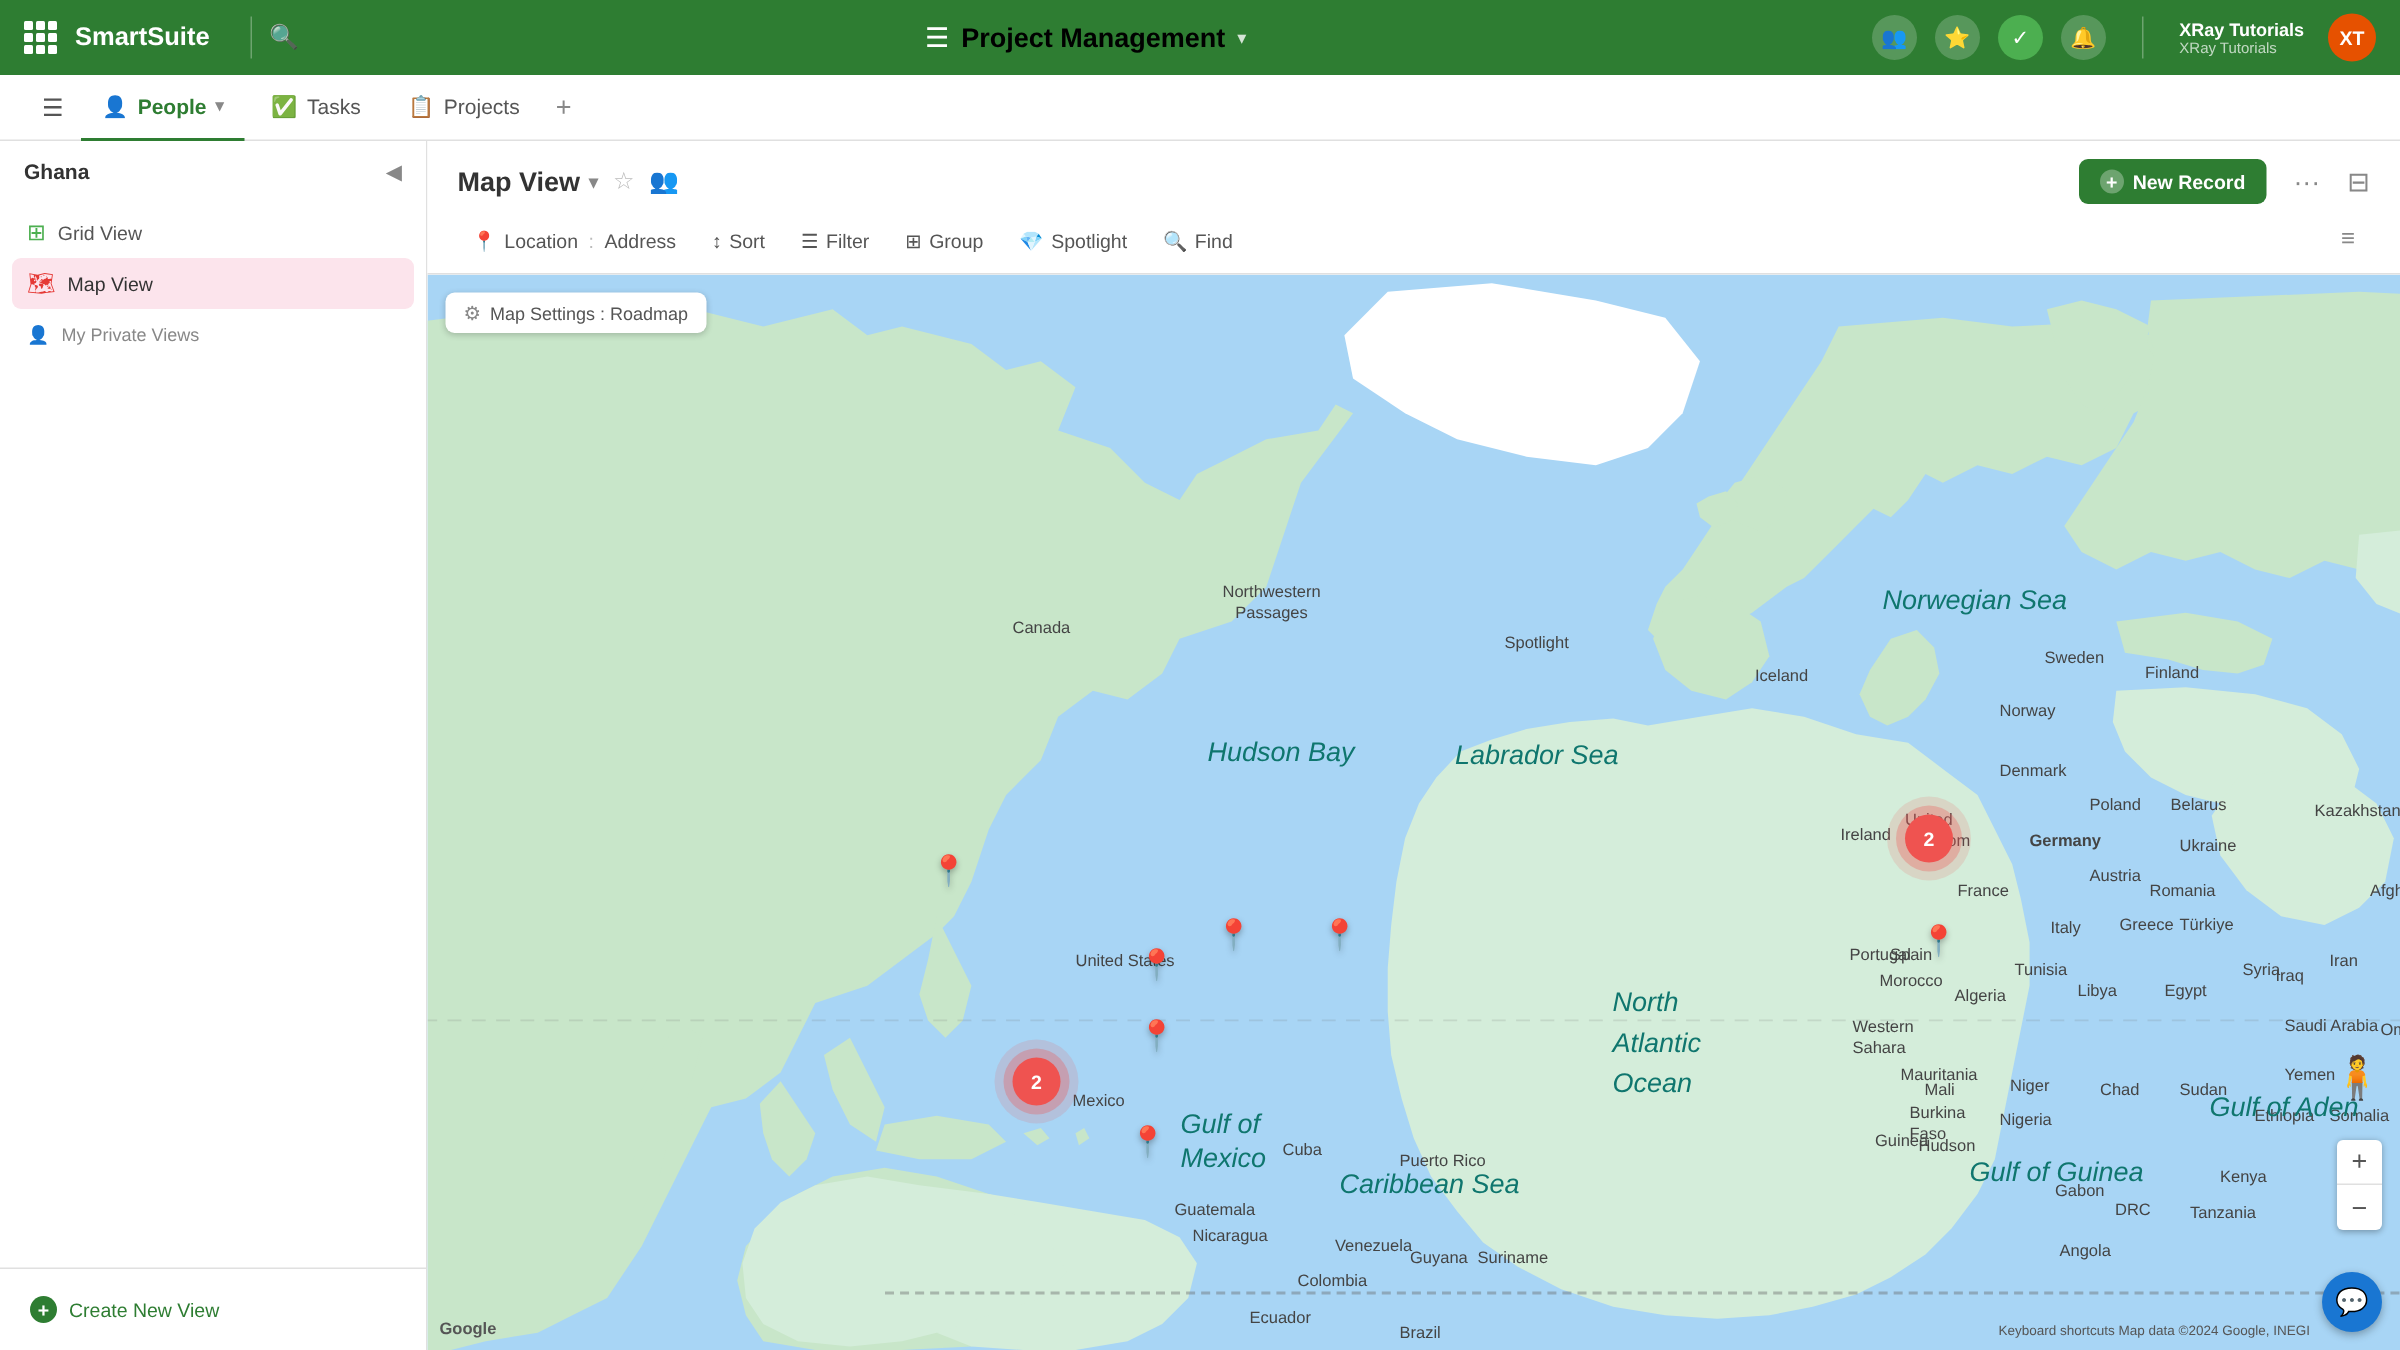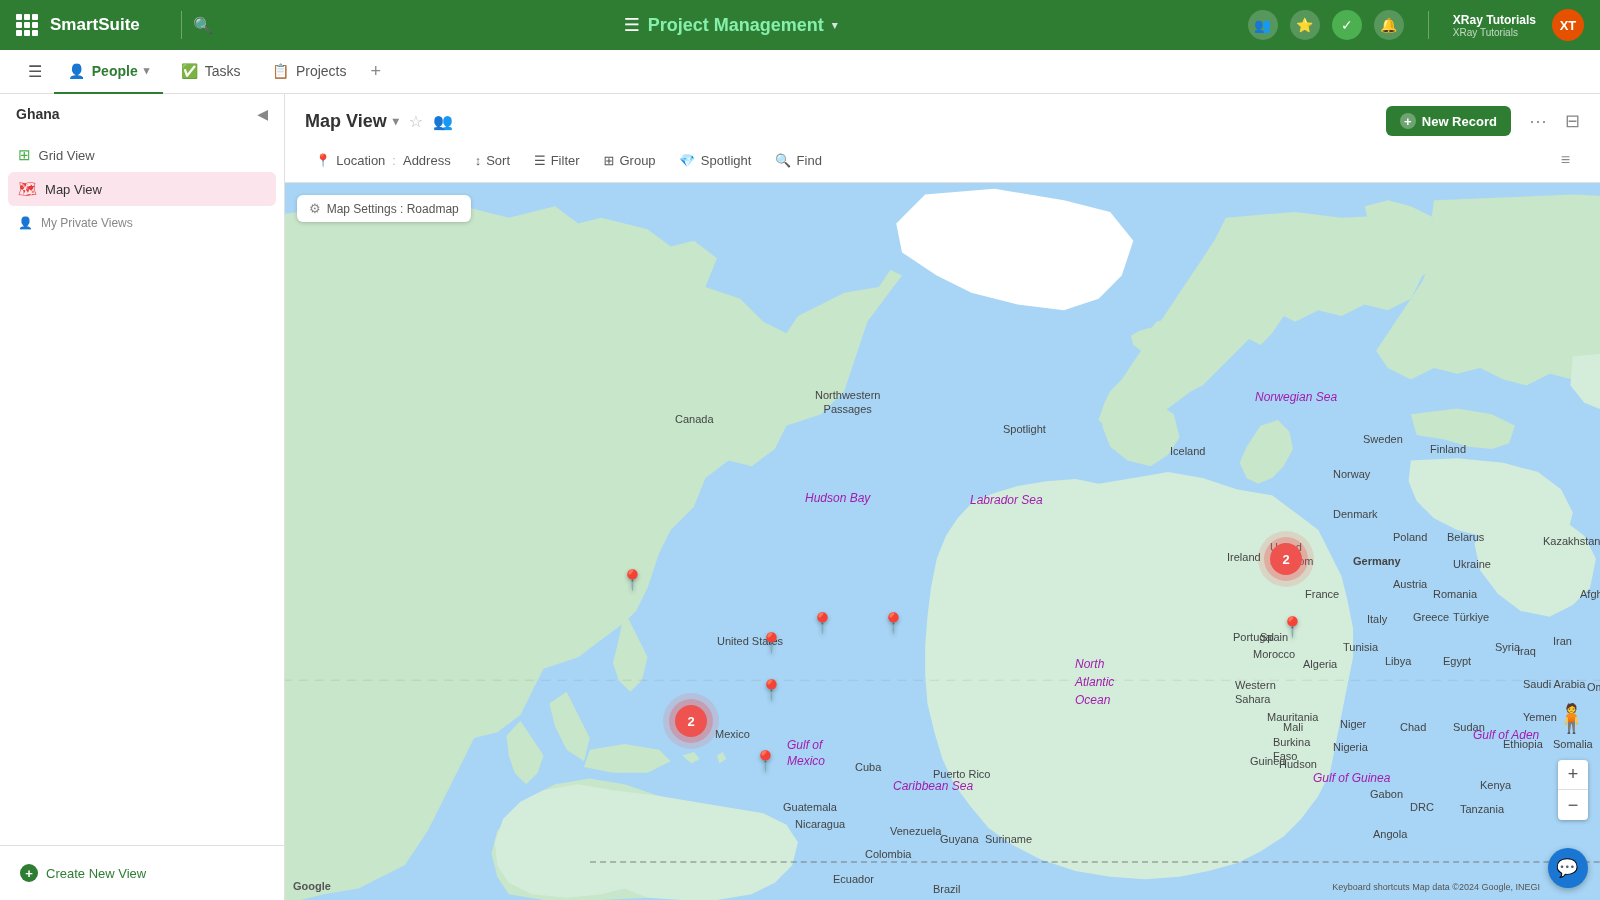--- a/index.html
+++ b/index.html
@@ -24,21 +24,21 @@
     .nav-grid-icon span {
       width: 6px; height: 6px;
       background: white;
       border-radius: 1px;
       display: block;
     }
     .brand-name {
       font-size: 17px;
       font-weight: 700;
       color: white;
-      margin-right: 29px;
+      margin-right: 15px;
     }
     .nav-divider {
       width: 1px;
       height: 28px;
       background: rgba(255,255,255,0.3);
       margin: 0 12px;
     }
     .nav-search-icon {
       color: rgba(255,255,255,0.8);
       font-size: 16px;
@@ -50,21 +50,21 @@
       align-items: center;
       justify-content: center;
       gap: 8px;
     }
     .nav-project-icon {
       font-size: 18px;
     }
     .nav-project-title {
       font-size: 18px;
       font-weight: 600;
-      color: #86efac;
+      color: #000000;
     }
     .nav-chevron {
       color: rgba(255,255,255,0.8);
       font-size: 12px;
     }
     .nav-right {
       display: flex;
       align-items: center;
       gap: 12px;
     }
@@ -435,23 +435,23 @@
     
     .map-label {
       position: absolute;
       font-size: 11px;
       color: #444;
       pointer-events: none;
       z-index: 3;
       white-space: nowrap;
     }
     .map-label.ocean {
-      color: #a21caf;
+      color: #0f766e;
       font-style: italic;
-      font-size: 12px;
+      font-size: 18px;
     }
     .map-label.country { font-weight: 500; }
 
     
     .map-dashed-line {
       position: absolute;
       border-top: 2px dashed rgba(100,100,100,0.4);
       z-index: 4;
     }
   </style>

